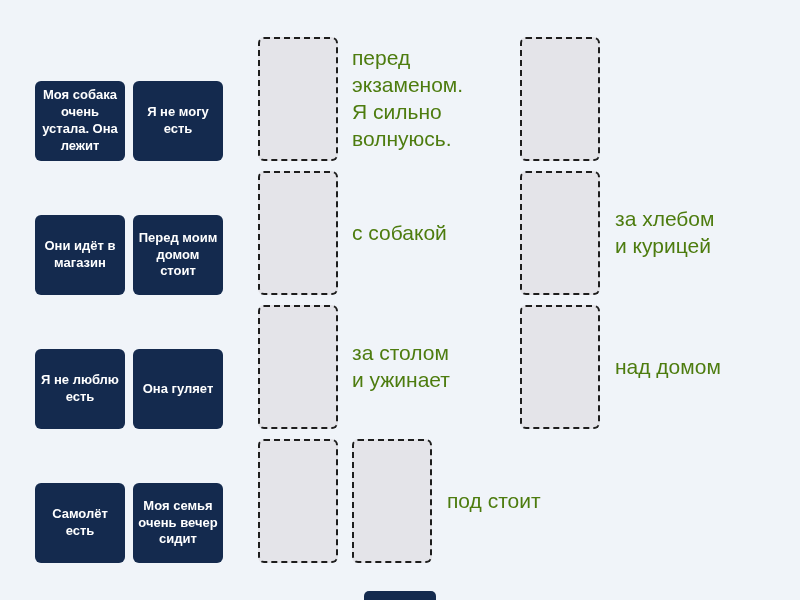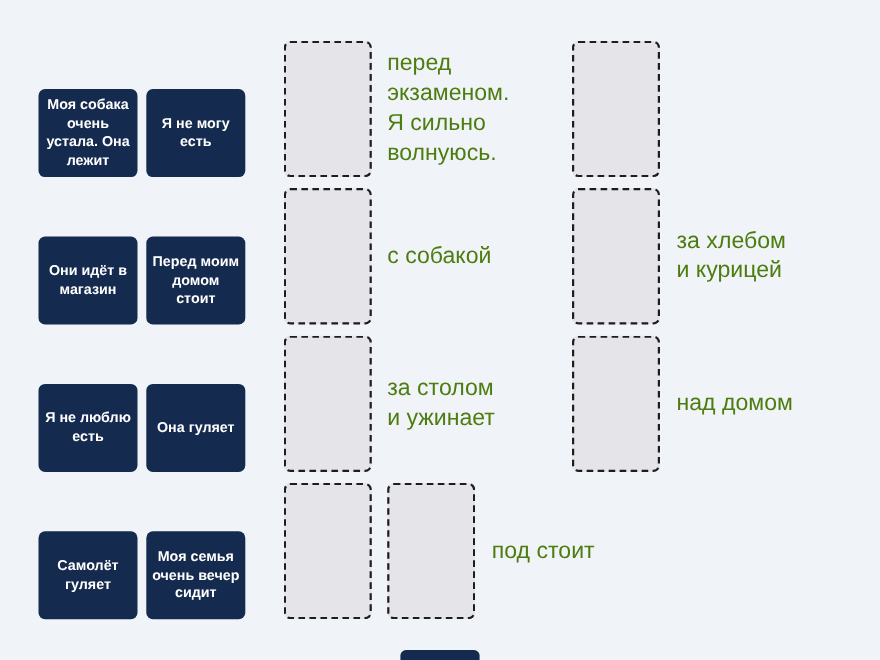--- a/index.html
+++ b/index.html
@@ -97,21 +97,21 @@
     <div class="card c1">Я не люблю есть</div>
     <div class="card c2">Она гуляет</div>
     <div class="dropzone dz-mid"></div>
     <div class="label label-mid">за столом
 и ужинает</div>
     <div class="dropzone dz-right"></div>
     <div class="label label-right">над домом</div>
   </div>
 
   <div class="row">
-    <div class="card c1">Самолёт гуляет</div>
+    <div class="card c1">Самолёт есть</div>
     <div class="card c2">Моя семья очень вечер сидит</div>
     <div class="dropzone dz-mid"></div>
     <div class="dropzone dz-right"></div>
     <div class="label label-right">под стоит</div>
   </div>
 
 </div>
 
 <div class="footer-tab"></div>
 

